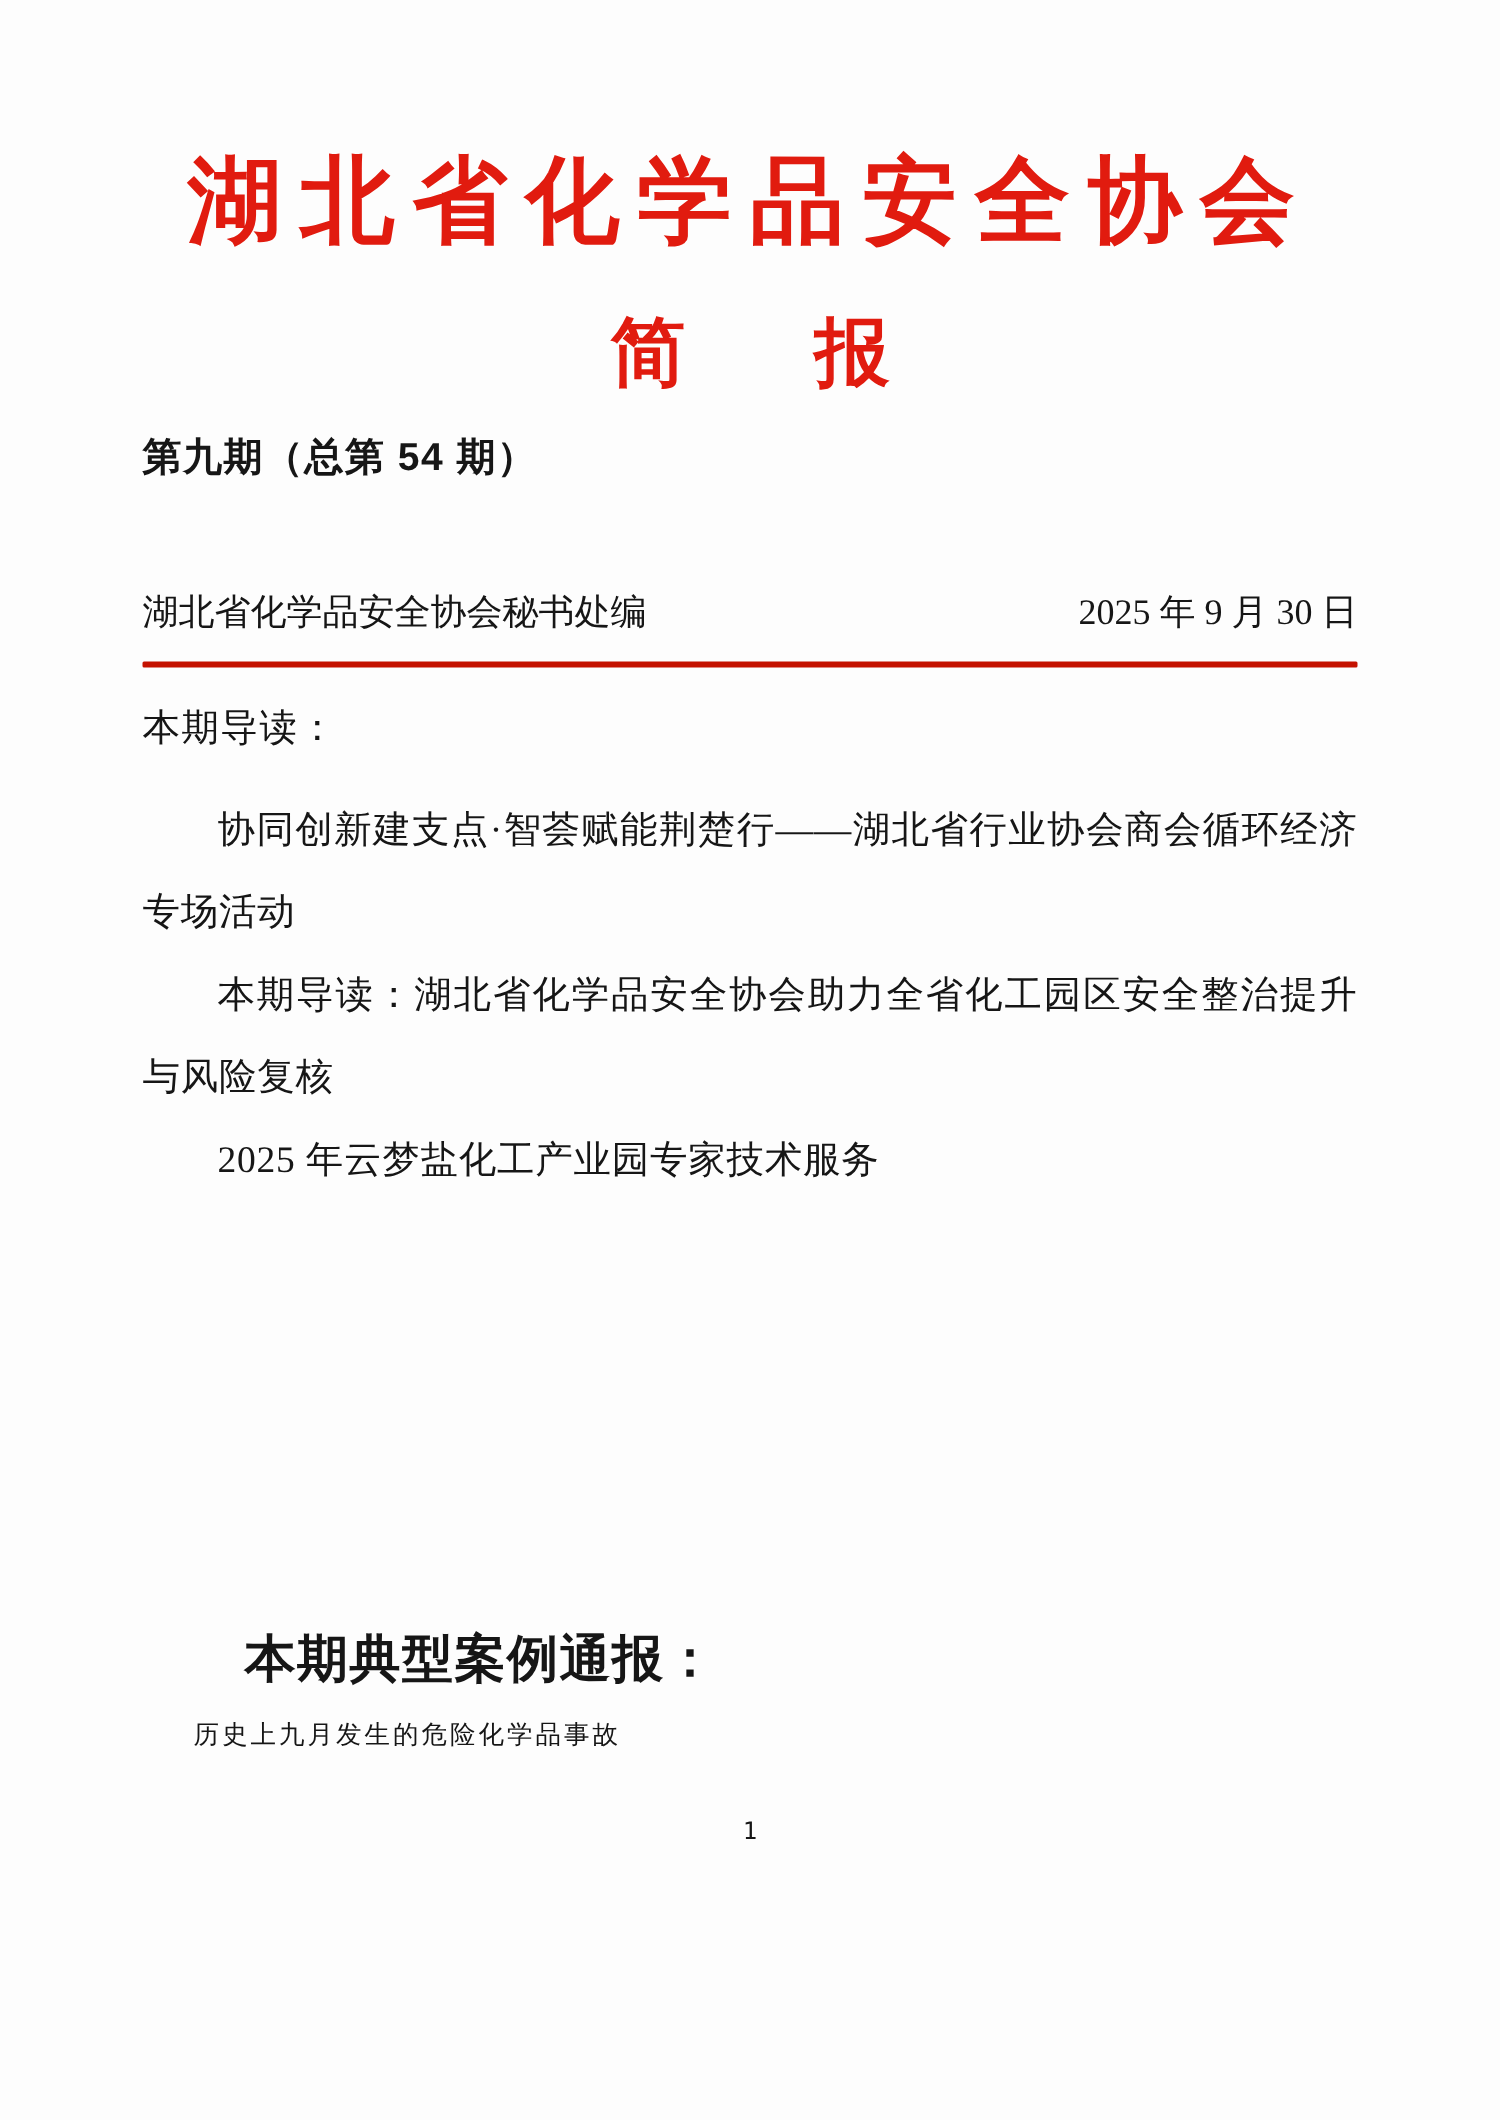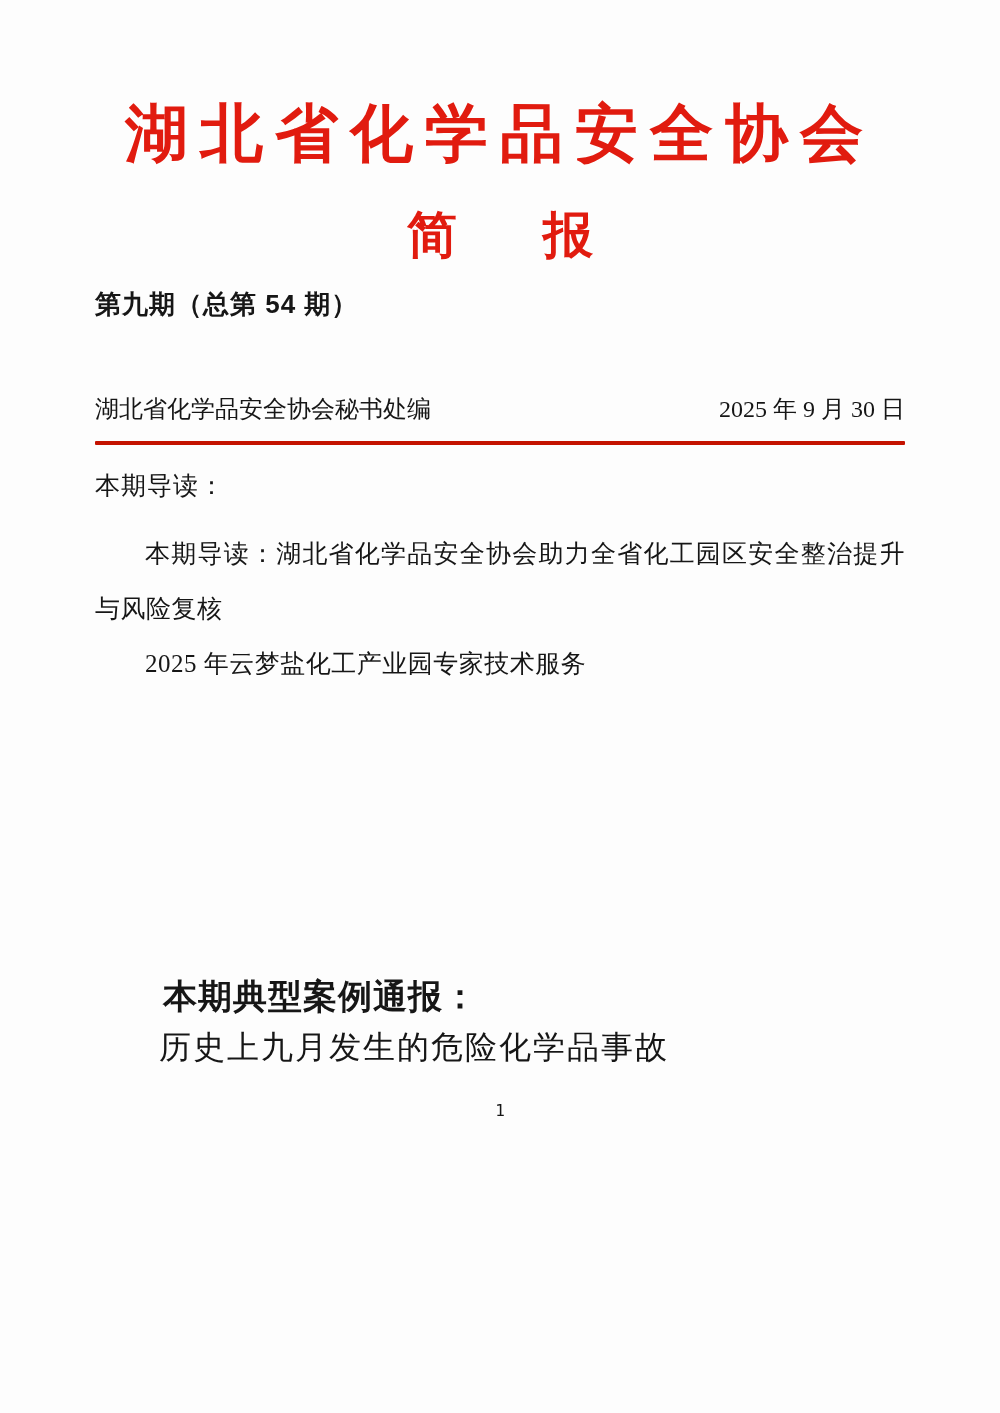--- a/index.html
+++ b/index.html
@@ -87,21 +87,21 @@
     margin:0;
     font-size:34px;
     line-height:30px;
     font-weight:700;
     text-indent:2em;
     letter-spacing:1px;
     font-family:"Liberation Sans","DejaVu Sans",sans-serif;
   }
   .case-item{
     margin:21px 0 12px 0;
-    font-size:32px;
+    font-size:17px;
     line-height:30px;
     text-indent:2em;
     letter-spacing:2px;
   }
   .page-number{
     margin-top:40px;
     text-align:center;
     font-size:16px;
     line-height:18px;
     font-family:"DejaVu Sans Mono","Liberation Mono",monospace;
@@ -124,20 +124,21 @@
   <div class="byline">
     <span class="editor">湖北省化学品安全协会秘书处编</span>
     <span class="date">2025 年 9 月 30 日</span>
   </div>
 
   <div class="rule"></div>
 
   <div class="toc-heading">本期导读：</div>
 
   <div class="toc">
+    <p>协同创新建支点·智荟赋能荆楚行——湖北省行业协会商会循环经济专场活动</p>
     <p>本期导读：湖北省化学品安全协会助力全省化工园区安全整治提升与风险复核</p>
     <p>2025 年云梦盐化工产业园专家技术服务</p>
   </div>
 
   <div class="cases">
     <div class="cases-heading">本期典型案例通报：</div>
     <p class="case-item">历史上九月发生的危险化学品事故</p>
   </div>
 
   <div class="page-number">1</div>

